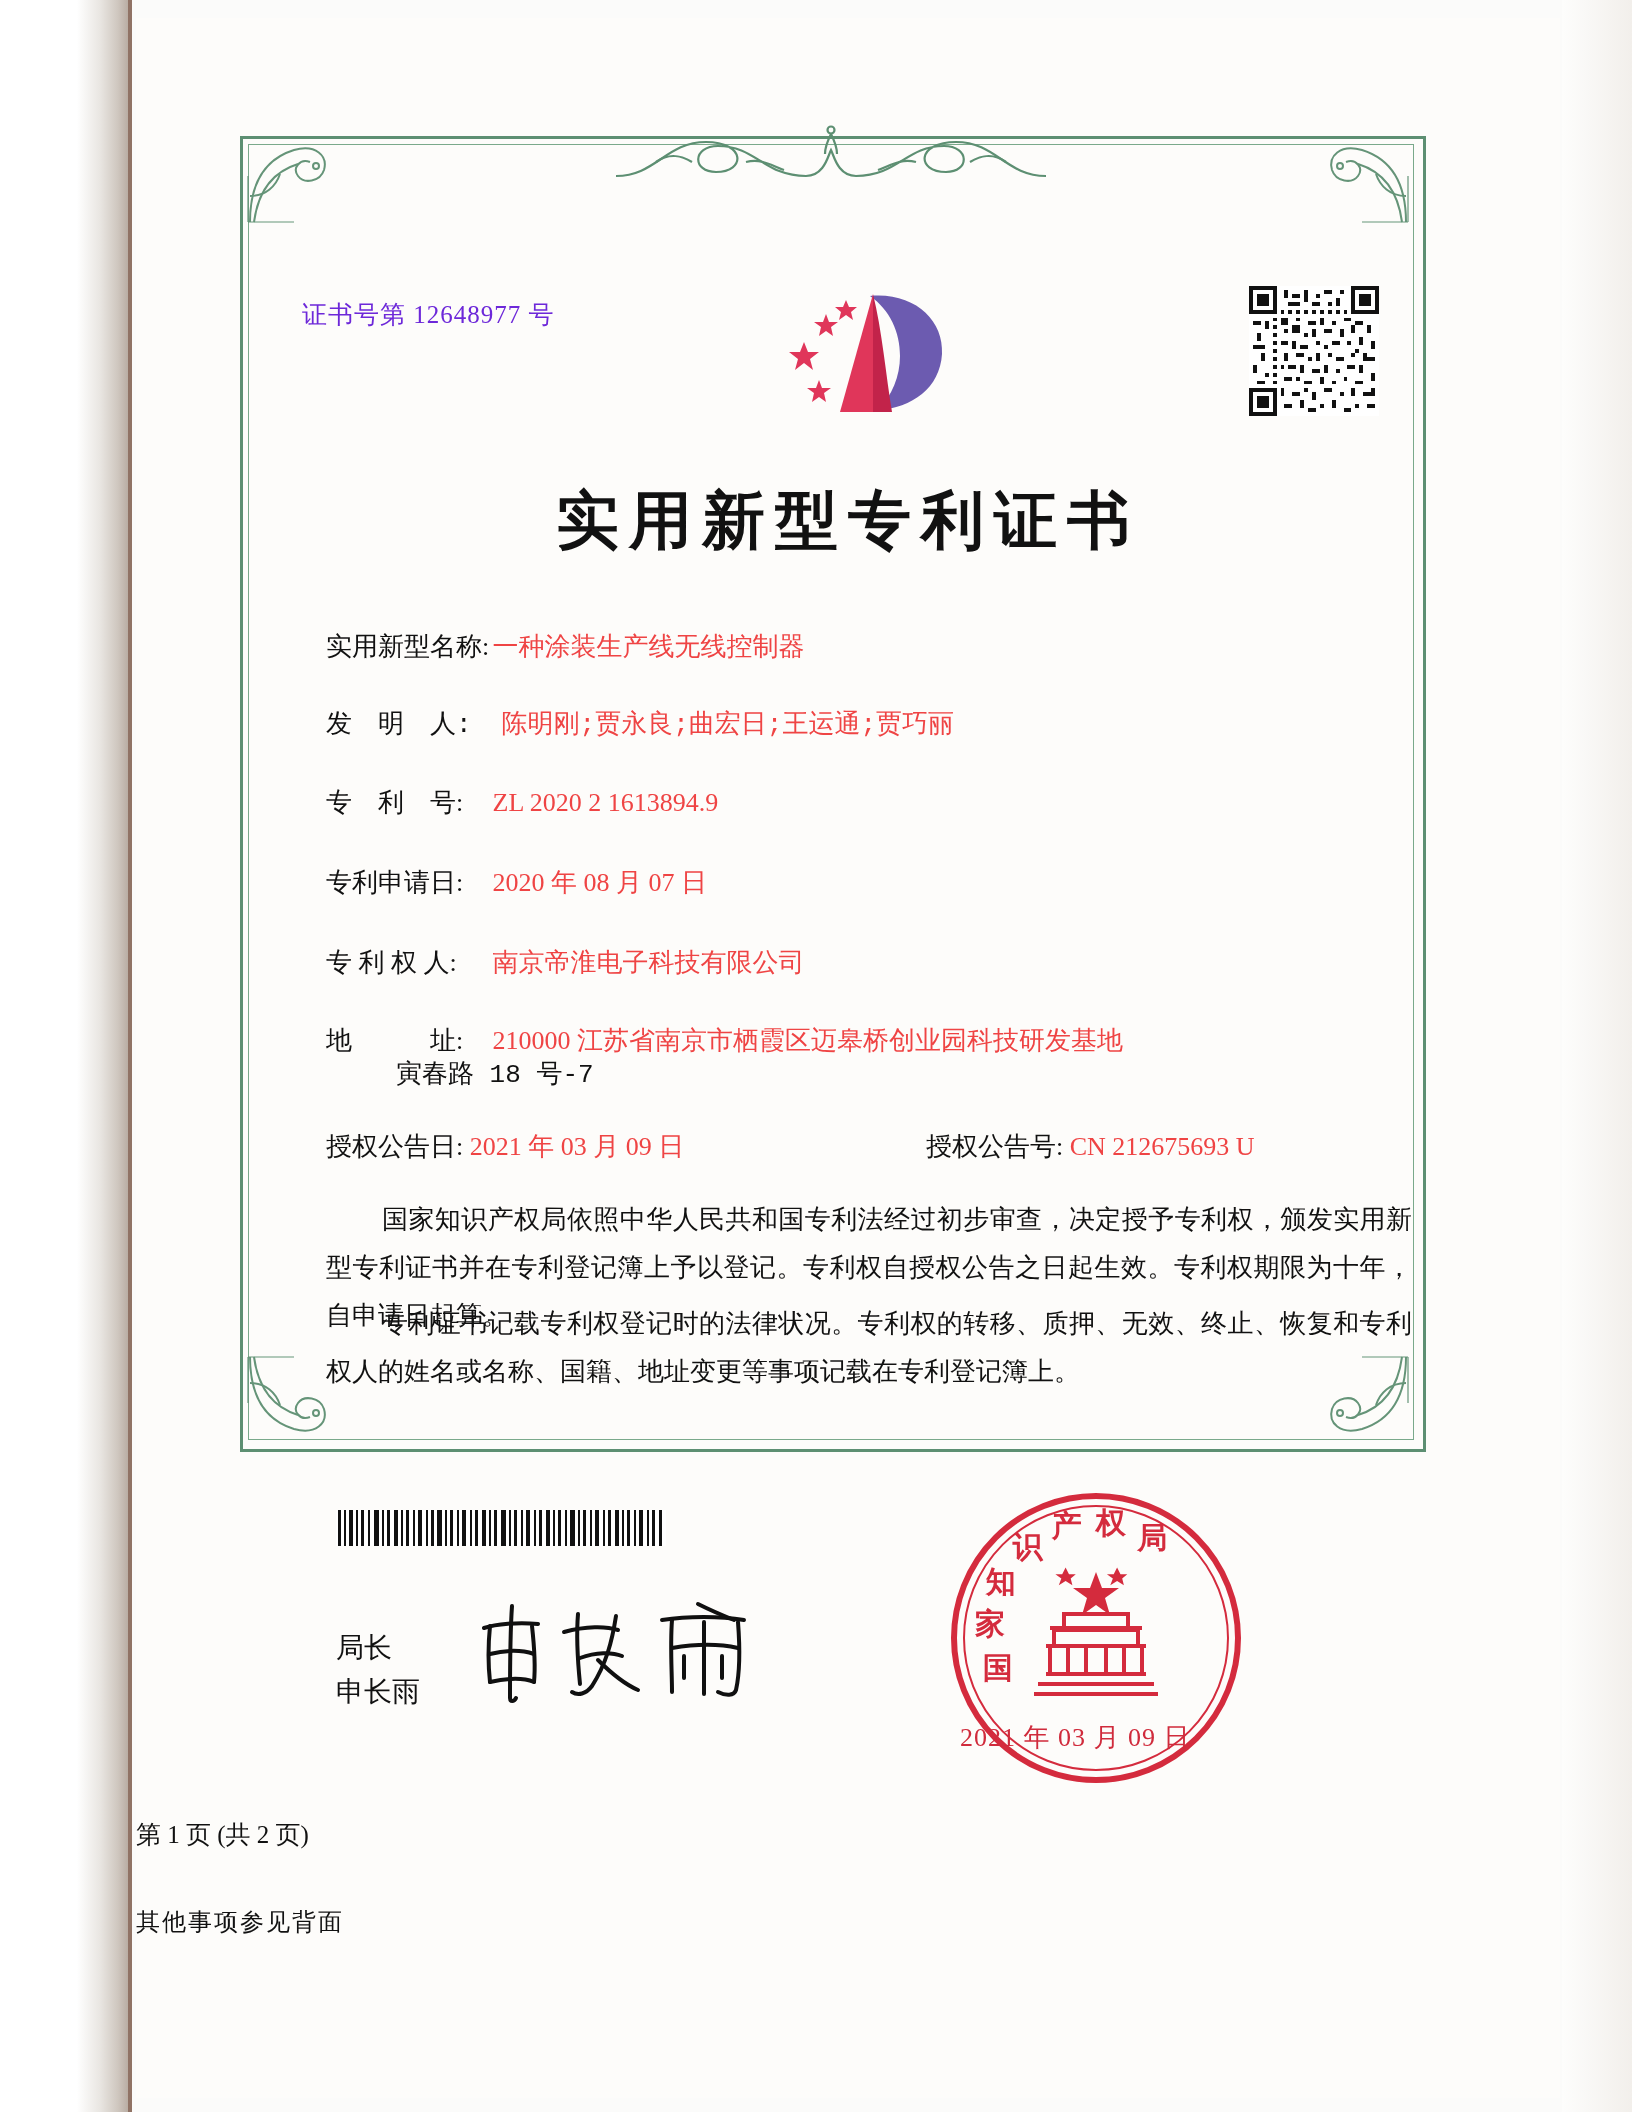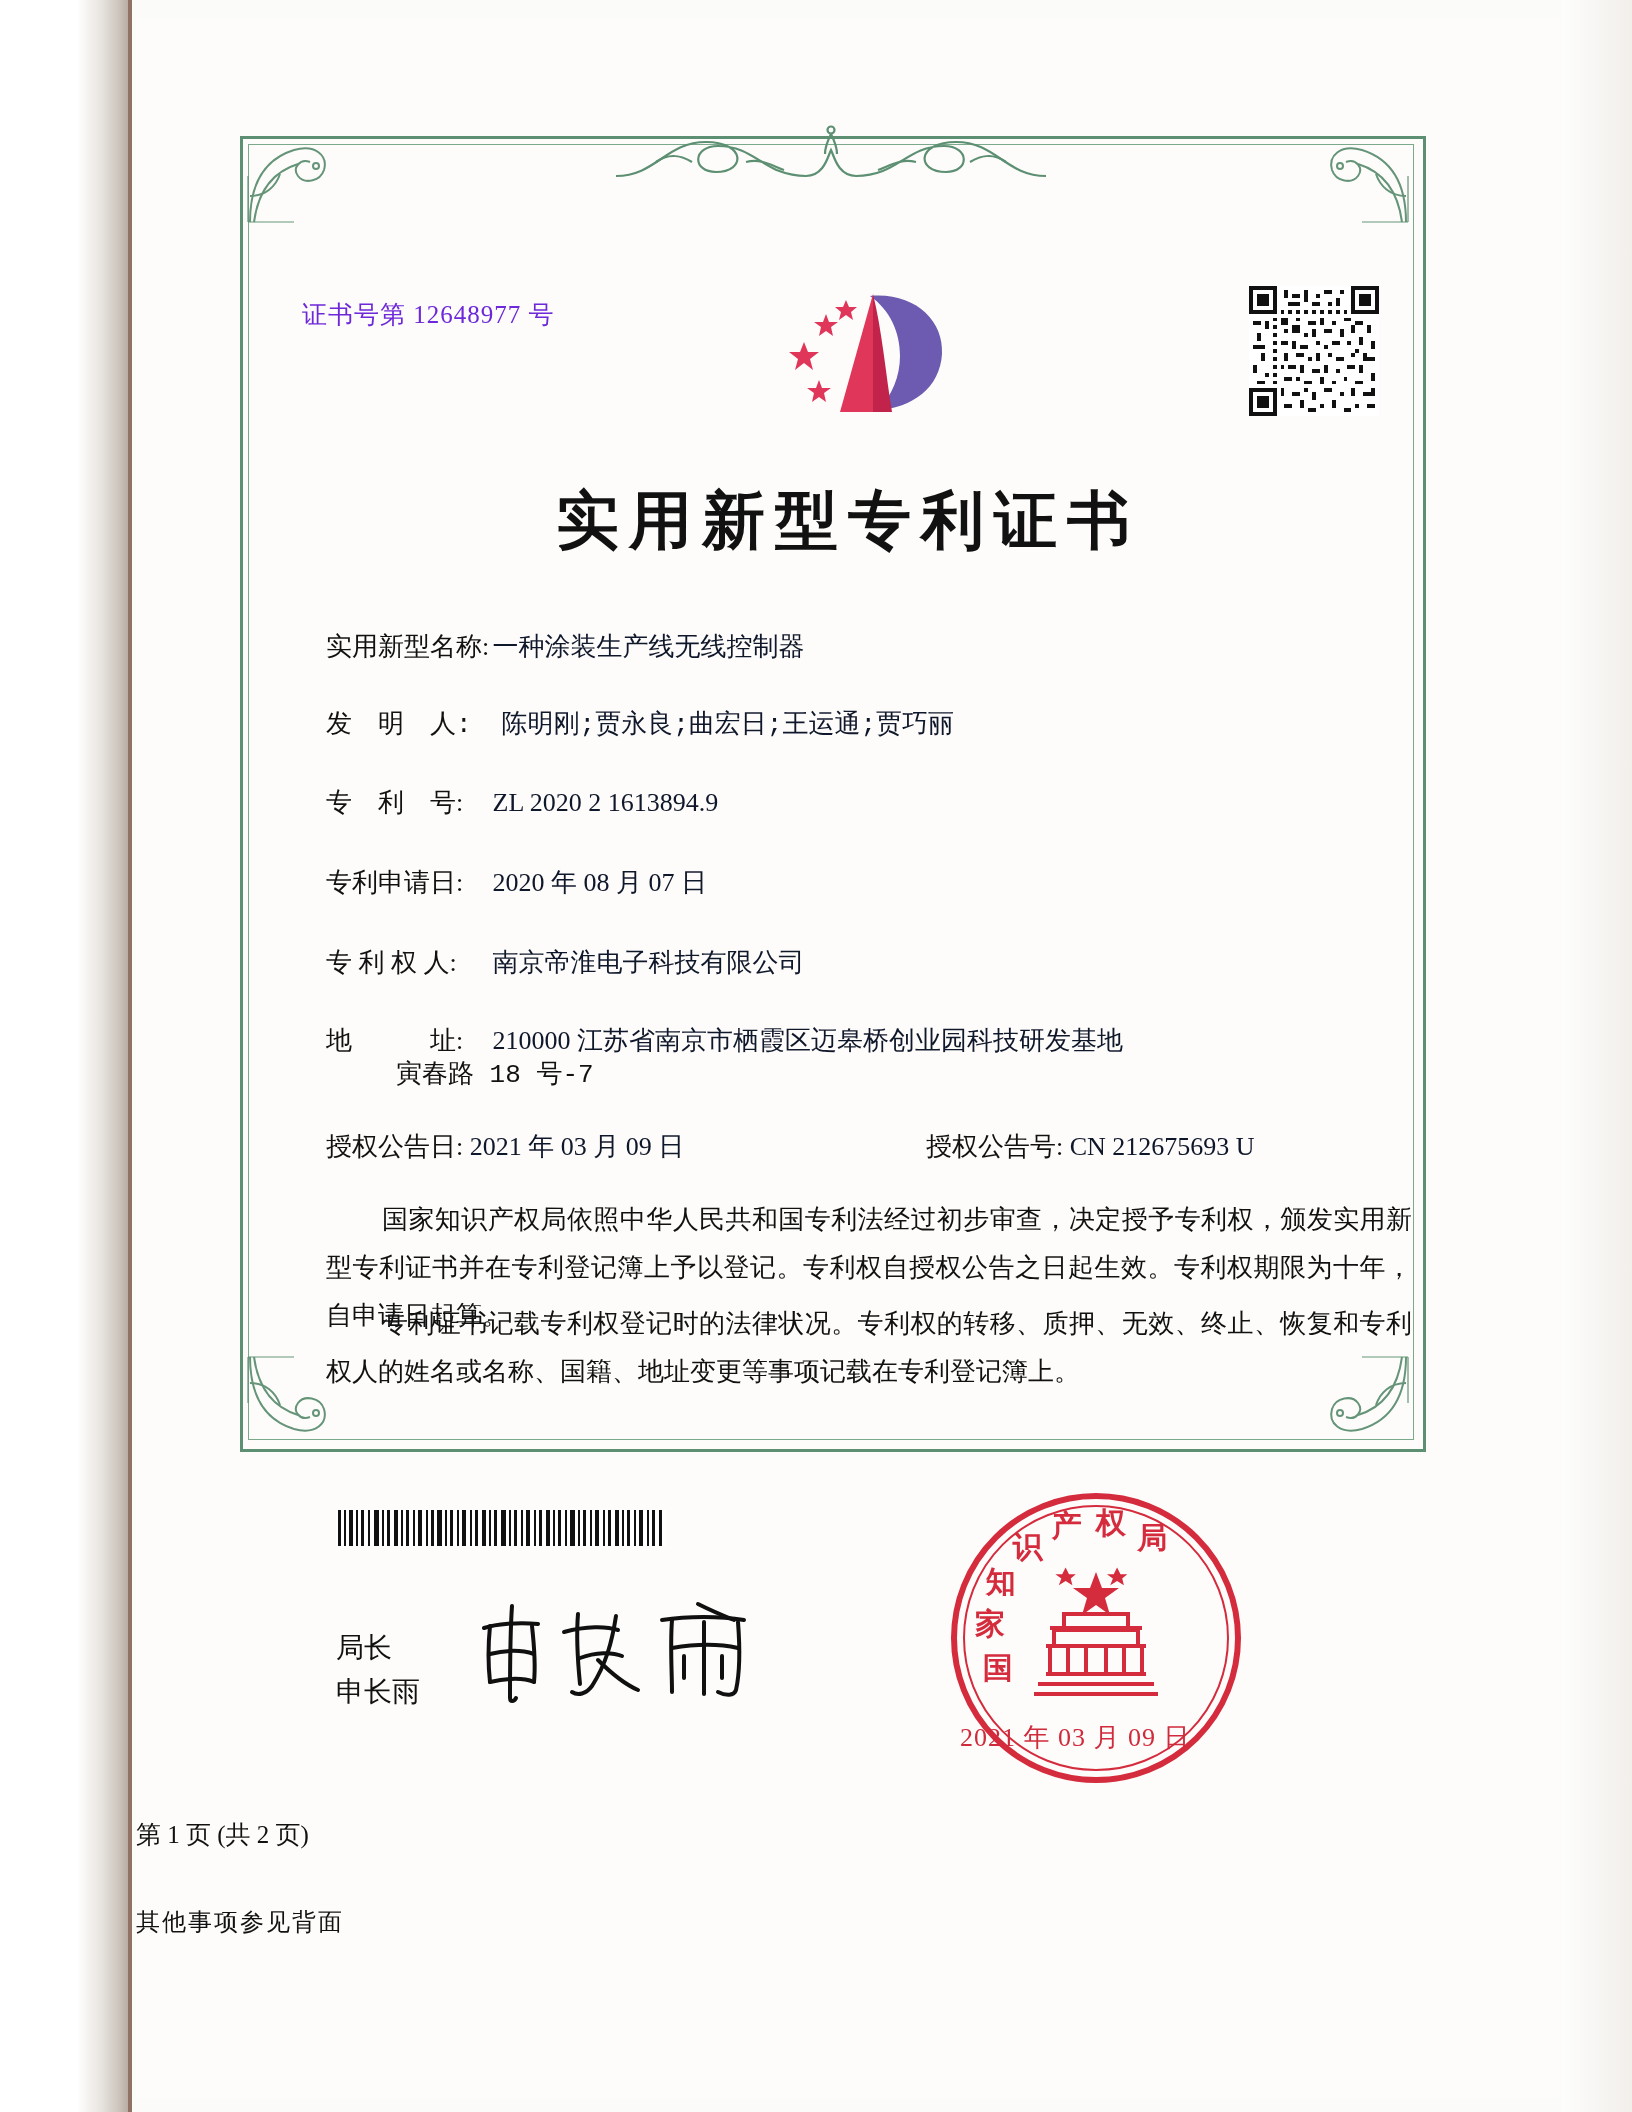--- a/index.html
+++ b/index.html
@@ -147,21 +147,21 @@
     color: #111;
     white-space: nowrap;
     line-height: 34px;
   }
   .field .lbl {
     display: inline-block;
     color: #111;
   }
   .field .val {
     display: inline-block;
-    color: #0f172a;
+    color: #ef4444;
   }
   .label-spread6 {
     display: inline-block;
     width: 160px;
   }
 
   #f-name      { top: 612px; }
   #f-inventor  { top: 690px; font-family: Liberation Mono, monospace; }
   #f-patentno  { top: 768px; }
   #f-appdate   { top: 848px; }

